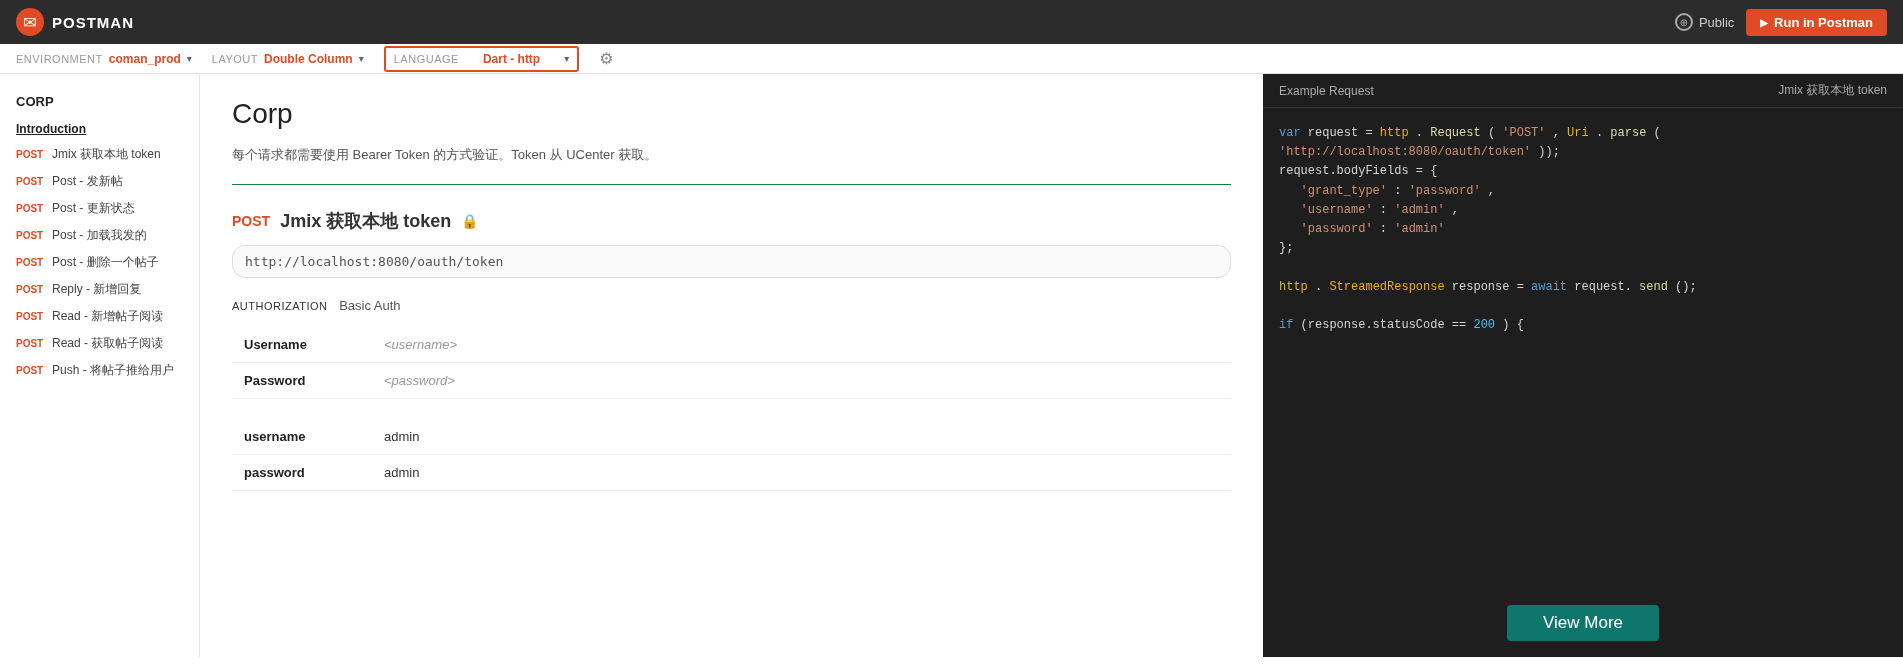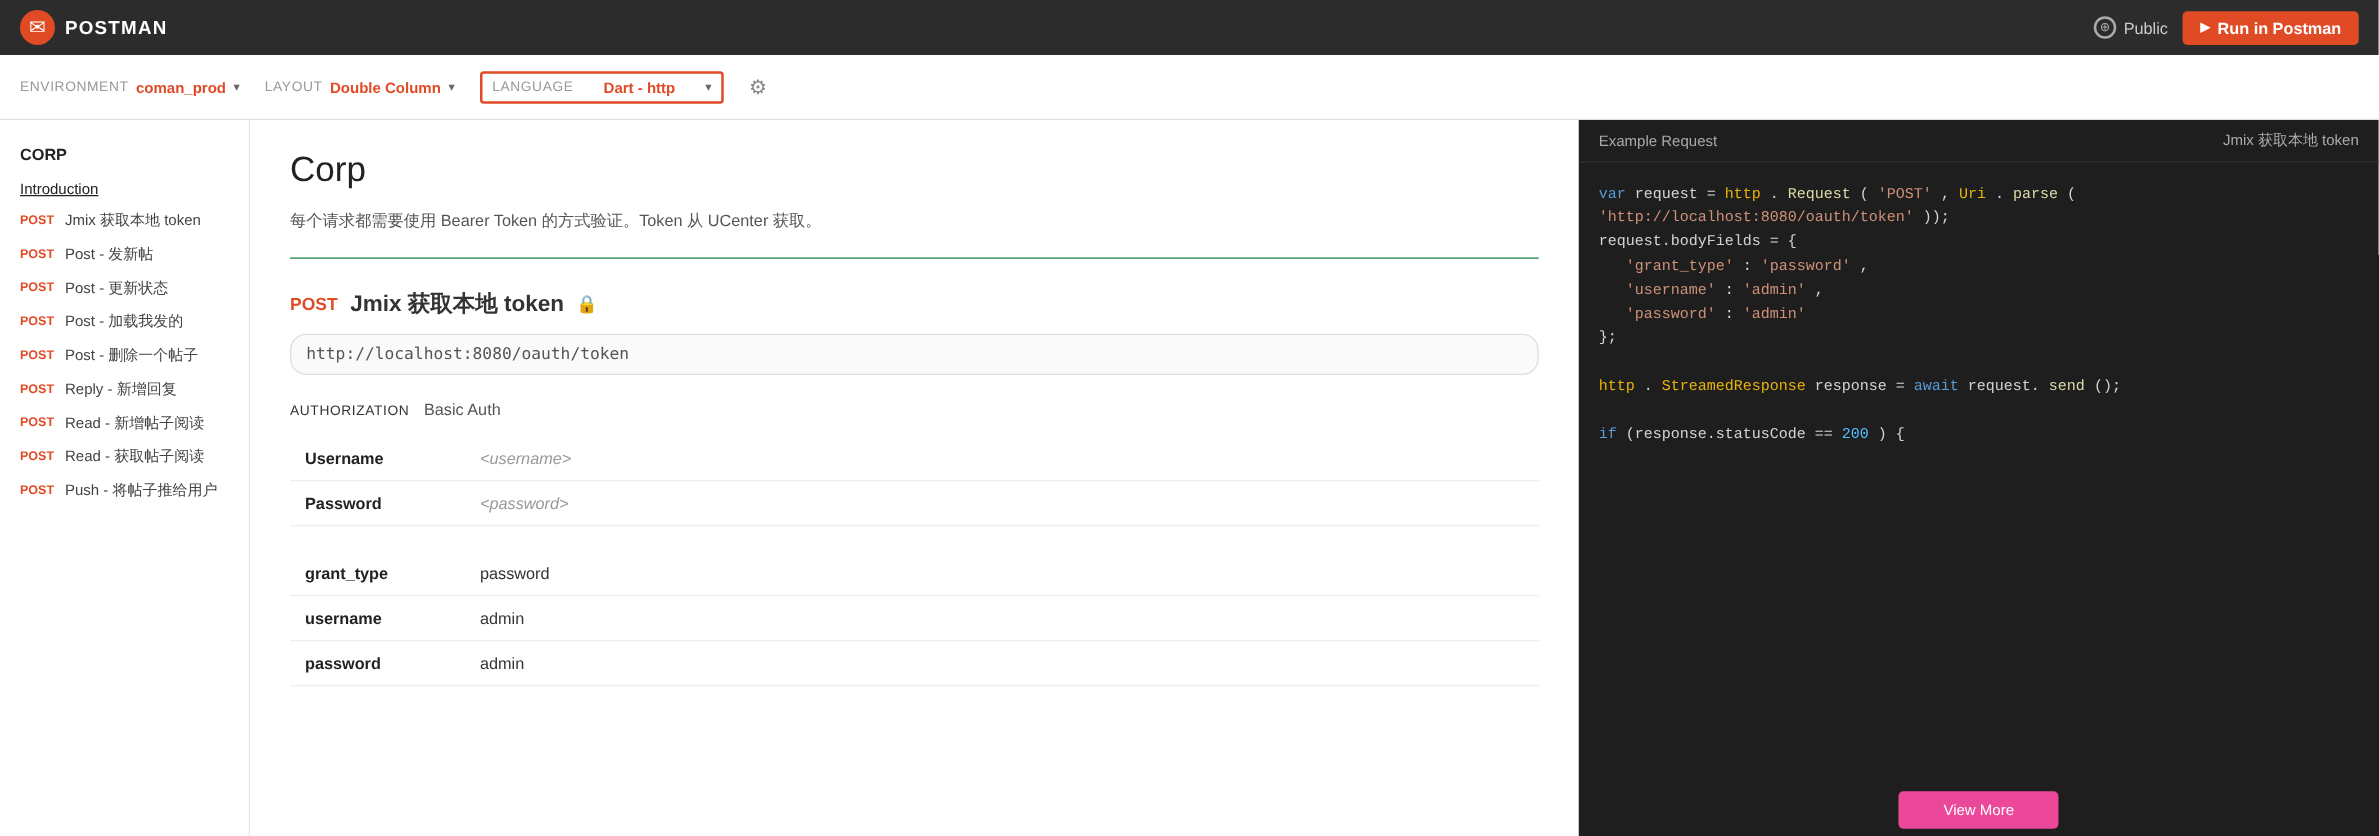--- a/index.html
+++ b/index.html
@@ -25,21 +25,21 @@
     .run-btn {
       background: #e04b26; color: #fff; border: none; border-radius: 4px;
       padding: 6px 14px; font-size: 13px; font-weight: 600; cursor: pointer;
       display: flex; align-items: center; gap: 6px;
     }
     .run-btn-icon { font-size: 10px; }
 
     
     .toolbar {
       display: flex; align-items: center; gap: 20px;
-      height: 52px; border-bottom: 1px solid #e0e0e0;
+      height: 30px; border-bottom: 1px solid #e0e0e0;
       padding: 0 16px; background: #fff;
     }
     .toolbar-item { display: flex; align-items: center; gap: 6px; font-size: 12px; color: #555; }
     .toolbar-label { color: #999; font-size: 11px; text-transform: uppercase; letter-spacing: 0.5px; }
     .toolbar-value { color: #e04b26; font-weight: 600; font-size: 12px; }
     .toolbar-arrow { color: #666; font-size: 10px; }
     .language-selector {
       display: flex; align-items: center; gap: 24px; border: 2px solid #e04b26;
       border-radius: 3px; padding: 4px 8px;
     }
@@ -54,21 +54,21 @@
       border-right: 1px solid #e8e8e8; overflow-y: auto; padding: 12px 0;
     }
     .sidebar-section-title {
       font-size: 13px; font-weight: 700; color: #222;
       padding: 8px 16px; text-transform: uppercase;
     }
     .sidebar-item {
       display: flex; align-items: center; gap: 6px;
       padding: 5px 16px; cursor: pointer; font-size: 12px; color: #444;
     }
-    .sidebar-item.active { text-decoration: underline; color: #222; font-weight: 400; align-items: flex-end; }
+    .sidebar-item.active { text-decoration: underline; color: #222; font-weight: 700; align-items: flex-end; }
     .sidebar-item .method-badge {
       font-size: 10px; font-weight: 700; min-width: 30px;
     }
     .method-post { color: #e04b26; }
 
     
     .content-area { flex: 1; overflow-y: auto; padding: 24px 32px; background: #fff; }
     .page-title { font-size: 28px; font-weight: 400; color: #222; margin-bottom: 16px; }
     .page-desc { font-size: 13px; color: #555; margin-bottom: 24px; border-bottom: 1px solid #15803d; padding-bottom: 20px; }
 
@@ -111,22 +111,22 @@
     .code-content { padding: 16px; font-family: 'Courier New', monospace; font-size: 12px; line-height: 1.6; }
     .code-white { color: #d4d4d4; }
     .code-blue { color: #4fc1ff; }
     .code-yellow { color: #dcdcaa; }
     .code-string { color: #ce9178; }
     .code-keyword { color: #569cd6; }
     .code-method { color: #eab308; }
 
     .view-more-btn {
       position: absolute; bottom: 16px; left: 50%; transform: translateX(-50%);
-      background: #ec4899; color: #fff; border: none; border-radius: 4px;
-      padding: 8px 36px; font-size: 12px; cursor: pointer;
+      background: #0f766e; color: #fff; border: none; border-radius: 4px;
+      padding: 8px 36px; font-size: 17px; cursor: pointer;
     }
   </style>
 </head>
 <body>
 
 <nav class="top-nav">
   <div class="postman-logo">
     <div class="postman-logo-icon">✉</div>
     <span class="postman-logo-text">POSTMAN</span>
   </div>
@@ -232,24 +232,20 @@
         <tr>
           <td class="param-name">Password</td>
           <td class="param-value">&lt;password&gt;</td>
         </tr>
       </tbody>
         </table>
 
 
       <table class="param-table">
         <tbody>
-            <tr>
-          <td class="param-name">grant_type</td>
-          <td class="param-value" style="color:#333; font-style:normal;">password</td>
-        </tr>
         <tr>
           <td class="param-name">username</td>
           <td class="param-value" style="color:#333; font-style:normal;">admin</td>
         </tr>
         <tr>
           <td class="param-name">password</td>
           <td class="param-value" style="color:#333; font-style:normal;">admin</td>
         </tr>
       </tbody>
         </table>

